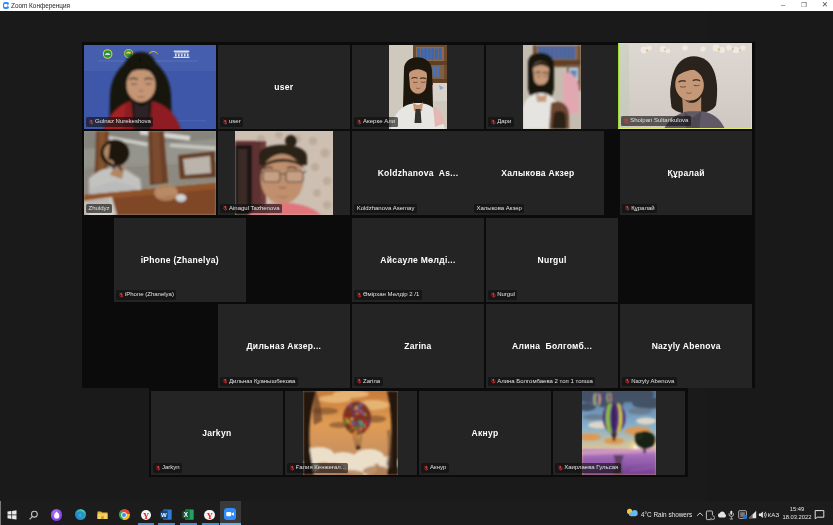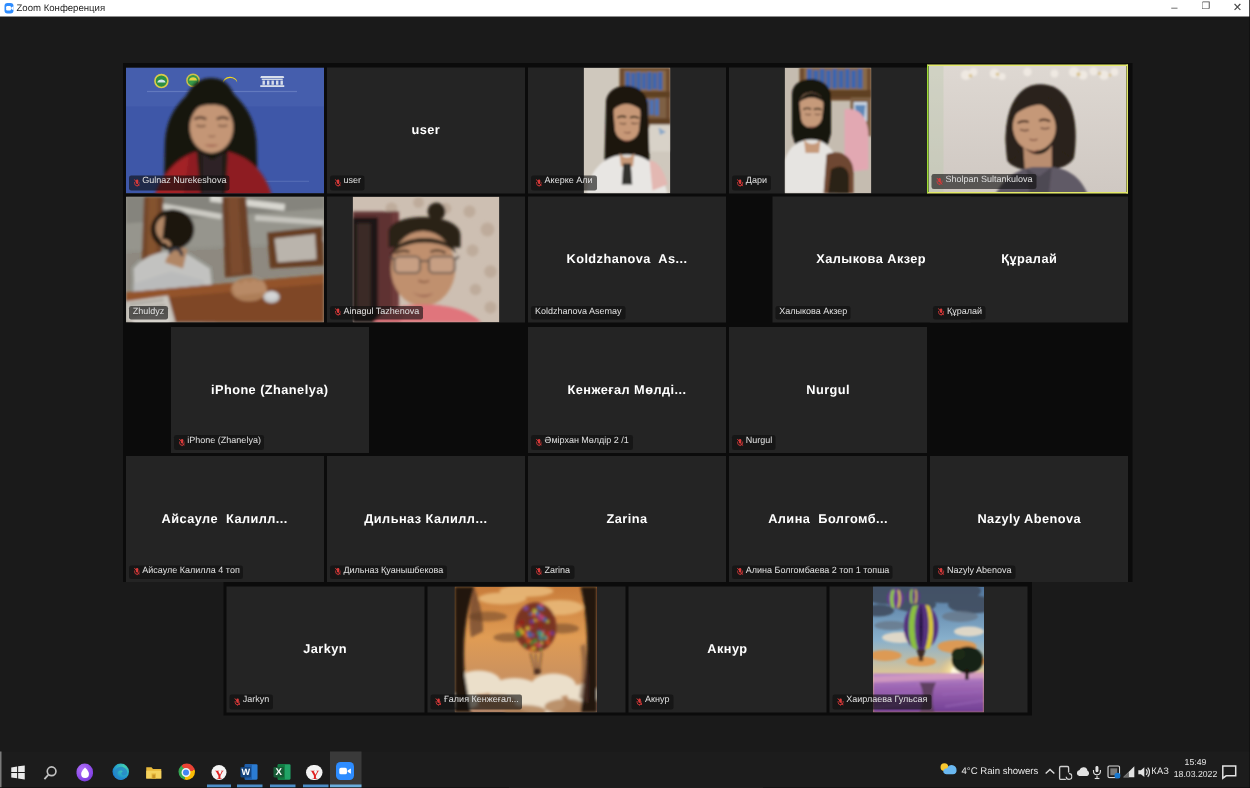--- a/index.html
+++ b/index.html
@@ -45,21 +45,21 @@
           <rect x="2" y="0.5" width="2" height="3.6" rx="1" fill="#d93a3a"></rect>
           <path d="M0.9 2.6 v1 a2.1 2.1 0 0 0 4.2 0 v-1" fill="none" stroke="#d93a3a" stroke-width="0.7"></path>
           <rect x="2.7" y="5.2" width="0.6" height="1.2" fill="#d93a3a"></rect>
           <line x1="0.7" y1="0.4" x2="5.2" y2="6" stroke="#d93a3a" stroke-width="0.8"></line>
         </svg>user</div>
     </div>
 <div class="tile" style="left:352.2px;top:131.0px;">
       <div class="nm">Koldzhanova&nbsp; As...</div>
       <div class="lbl">Koldzhanova Asemay</div>
     </div>
-<div class="tile" style="left:515px;top:131.0px;">
+<div class="tile" style="left:472px;top:131.0px;">
       <div class="nm">Халыкова Акзер</div>
       <div class="lbl">Халыкова Акзер</div>
     </div>
 <div class="tile" style="left:620.4px;top:131.0px;">
       <div class="nm">Құралай</div>
       <div class="lbl"><svg class="mic" width="4.8" height="6.2" viewBox="0 0 6 7">
           <rect x="2" y="0.5" width="2" height="3.6" rx="1" fill="#d93a3a"></rect>
           <path d="M0.9 2.6 v1 a2.1 2.1 0 0 0 4.2 0 v-1" fill="none" stroke="#d93a3a" stroke-width="0.7"></path>
           <rect x="2.7" y="5.2" width="0.6" height="1.2" fill="#d93a3a"></rect>
           <line x1="0.7" y1="0.4" x2="5.2" y2="6" stroke="#d93a3a" stroke-width="0.8"></line>
@@ -68,48 +68,39 @@
 <div class="tile" style="left:84.0px;top:217.5px;margin-left:30px;">
       <div class="nm">iPhone (Zhanelya)</div>
       <div class="lbl"><svg class="mic" width="4.8" height="6.2" viewBox="0 0 6 7">
           <rect x="2" y="0.5" width="2" height="3.6" rx="1" fill="#d93a3a"></rect>
           <path d="M0.9 2.6 v1 a2.1 2.1 0 0 0 4.2 0 v-1" fill="none" stroke="#d93a3a" stroke-width="0.7"></path>
           <rect x="2.7" y="5.2" width="0.6" height="1.2" fill="#d93a3a"></rect>
           <line x1="0.7" y1="0.4" x2="5.2" y2="6" stroke="#d93a3a" stroke-width="0.8"></line>
         </svg>iPhone (Zhanelya)</div>
     </div>
 <div class="tile" style="left:352.2px;top:217.5px;">
-      <div class="nm">Кенжеғал Мөлді...</div>
+      <div class="nm">Айсауле Мөлді...</div>
       <div class="lbl"><svg class="mic" width="4.8" height="6.2" viewBox="0 0 6 7">
           <rect x="2" y="0.5" width="2" height="3.6" rx="1" fill="#d93a3a"></rect>
           <path d="M0.9 2.6 v1 a2.1 2.1 0 0 0 4.2 0 v-1" fill="none" stroke="#d93a3a" stroke-width="0.7"></path>
           <rect x="2.7" y="5.2" width="0.6" height="1.2" fill="#d93a3a"></rect>
           <line x1="0.7" y1="0.4" x2="5.2" y2="6" stroke="#d93a3a" stroke-width="0.8"></line>
         </svg>Әмірхан Мөлдір 2 /1</div>
     </div>
 <div class="tile" style="left:486.3px;top:217.5px;">
       <div class="nm">Nurgul</div>
       <div class="lbl"><svg class="mic" width="4.8" height="6.2" viewBox="0 0 6 7">
           <rect x="2" y="0.5" width="2" height="3.6" rx="1" fill="#d93a3a"></rect>
           <path d="M0.9 2.6 v1 a2.1 2.1 0 0 0 4.2 0 v-1" fill="none" stroke="#d93a3a" stroke-width="0.7"></path>
           <rect x="2.7" y="5.2" width="0.6" height="1.2" fill="#d93a3a"></rect>
           <line x1="0.7" y1="0.4" x2="5.2" y2="6" stroke="#d93a3a" stroke-width="0.8"></line>
         </svg>Nurgul</div>
     </div>
-<div class="tile" style="left:84.0px;top:304.0px;">
-      <div class="nm">Айсауле&nbsp; Калилл...</div>
-      <div class="lbl"><svg class="mic" width="4.8" height="6.2" viewBox="0 0 6 7">
-          <rect x="2" y="0.5" width="2" height="3.6" rx="1" fill="#d93a3a"></rect>
-          <path d="M0.9 2.6 v1 a2.1 2.1 0 0 0 4.2 0 v-1" fill="none" stroke="#d93a3a" stroke-width="0.7"></path>
-          <rect x="2.7" y="5.2" width="0.6" height="1.2" fill="#d93a3a"></rect>
-          <line x1="0.7" y1="0.4" x2="5.2" y2="6" stroke="#d93a3a" stroke-width="0.8"></line>
-        </svg>Айсауле Калилла 4 топ</div>
-    </div>
 <div class="tile" style="left:218.1px;top:304.0px;">
-      <div class="nm">Дильназ Калилл...</div>
+      <div class="nm">Дильназ Акзер...</div>
       <div class="lbl"><svg class="mic" width="4.8" height="6.2" viewBox="0 0 6 7">
           <rect x="2" y="0.5" width="2" height="3.6" rx="1" fill="#d93a3a"></rect>
           <path d="M0.9 2.6 v1 a2.1 2.1 0 0 0 4.2 0 v-1" fill="none" stroke="#d93a3a" stroke-width="0.7"></path>
           <rect x="2.7" y="5.2" width="0.6" height="1.2" fill="#d93a3a"></rect>
           <line x1="0.7" y1="0.4" x2="5.2" y2="6" stroke="#d93a3a" stroke-width="0.8"></line>
         </svg>Дильназ Қуанышбекова</div>
     </div>
 <div class="tile" style="left:352.2px;top:304.0px;">
       <div class="nm">Zarina</div>
       <div class="lbl"><svg class="mic" width="4.8" height="6.2" viewBox="0 0 6 7">

